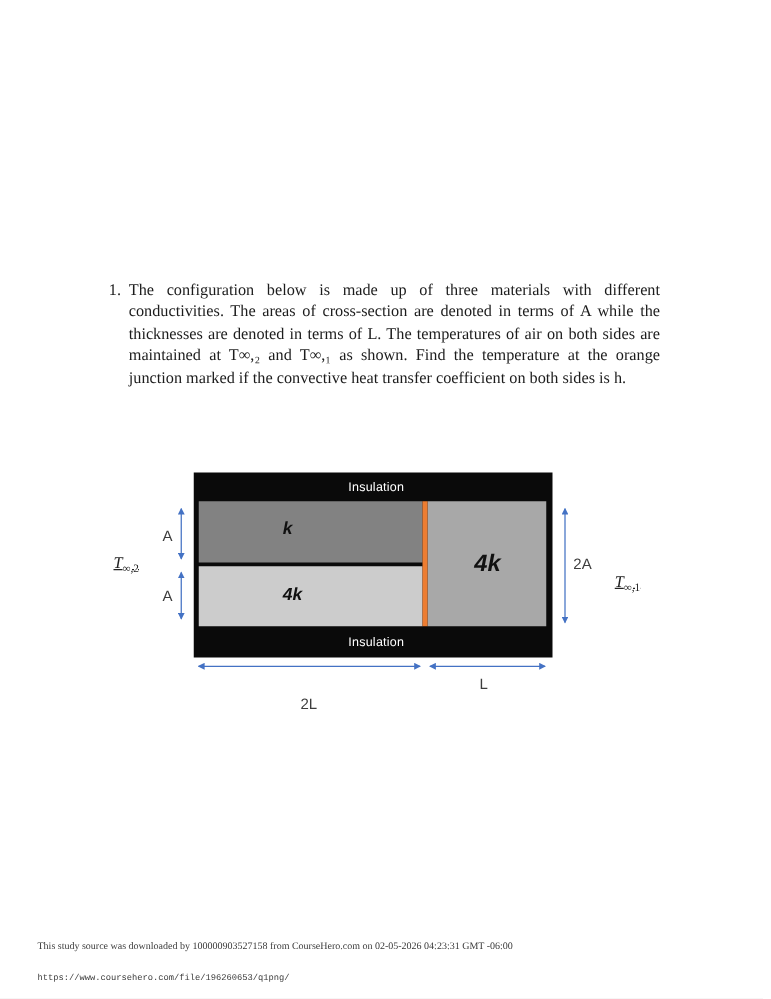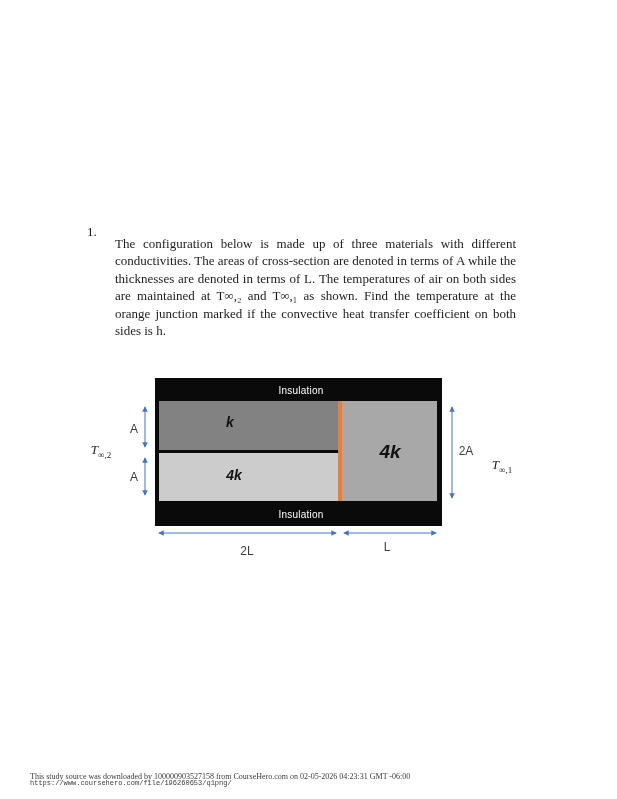--- a/index.html
+++ b/index.html
@@ -12,21 +12,21 @@
   }
 
   
   .problem{
     position:absolute;left:87px;top:223px;width:441px;
     display:flex;
     color:#1c1c1c;
     font-size:13px;line-height:17.4px;
   }
   .problem .num{flex:0 0 16px;}
-  .problem p{margin:12px;flex:1;text-align:justify;}
+  .problem p{margin:0;flex:1;text-align:justify;}
 
   
   .abs{position:absolute;}
   .frame{left:155px;top:378px;width:287px;height:148px;background:#0a0a0a;}
   .blk{position:absolute;}
   .blk-k {left:159px;top:401px;width:179px;height:49px;background:#828282;}
   .blk-3k{left:159px;top:453px;width:179px;height:48px;background:#cccccc;}
   .blk-4k{left:342px;top:401px;width:95px;height:100px;background:#a8a8a8;}
   .junction{left:338px;top:401px;width:4px;height:100px;background:#ed7d31;}
 
@@ -34,31 +34,31 @@
     position:absolute;transform:translate(-50%,-50%);
     font-family:"Liberation Sans","DejaVu Sans",sans-serif;
     white-space:nowrap;
   }
   .ins-label{color:#ffffff;font-size:10px;letter-spacing:.2px;}
   .mat-label{color:#111;font-size:14px;font-weight:bold;font-style:italic;}
   .dim-label{color:#3d3d3d;font-size:12px;}
   .t-label{
     position:absolute;transform:translate(-50%,-50%);
     font-family:"Liberation Serif","DejaVu Serif",serif;
-    font-size:13px;color:#222;white-space:nowrap;
+    font-size:13px;color:#222;white-space:nowrap;text-decoration:underline;
   }
   .t-label i{font-style:italic;}
   .t-label sub{font-size:9px;}
 
   .arrows{position:absolute;left:0;top:0;pointer-events:none;}
 
   
   .footer-note{
     position:absolute;left:30px;top:752px;
-    font-size:8px;color:#3a3a3a;white-space:nowrap;margin-top:20px;
+    font-size:8px;color:#3a3a3a;white-space:nowrap;
   }
   .footer-url{
     position:absolute;left:30px;top:779px;
     font-size:7px;color:#3a3a3a;white-space:nowrap;font-family:Liberation Mono, monospace;
   }
 </style>
 </head>
 <body>
 
 <div class="page">
@@ -79,21 +79,21 @@
     <span class="clabel ins-label" style="left:301px;top:390px;">Insulation</span>
     <span class="clabel ins-label" style="left:301px;top:514px;">Insulation</span>
 
     <span class="clabel mat-label" style="left:230px;top:422px;">k</span>
     <span class="clabel mat-label" style="left:234px;top:475px;">4k</span>
     <span class="clabel mat-label" style="left:390px;top:452px;font-size:19px;">4k</span>
 
     <span class="clabel dim-label" style="left:134px;top:429px;">A</span>
     <span class="clabel dim-label" style="left:134px;top:477px;">A</span>
     <span class="clabel dim-label" style="left:466px;top:451px;">2A</span>
-    <span class="clabel dim-label" style="left:247px;top:551px;text-align:center;">2L</span>
+    <span class="clabel dim-label" style="left:247px;top:563px;text-align:center;">2L</span>
     <span class="clabel dim-label" style="left:387px;top:547px;">L</span>
 
     <span class="t-label" style="left:101px;top:451px;"><i>T</i><sub>∞,2</sub></span>
     <span class="t-label" style="left:502px;top:466px;"><i>T</i><sub>∞,1</sub></span>
 
     <svg class="arrows" width="617" height="799">
       <defs>
         <marker id="ah" viewBox="0 0 10 10" refX="8.5" refY="5" markerWidth="5.5" markerHeight="5.5" orient="auto-start-reverse">
           <path d="M0,0 L10,5 L0,10 z" fill="#4472c4"></path>
         </marker>

